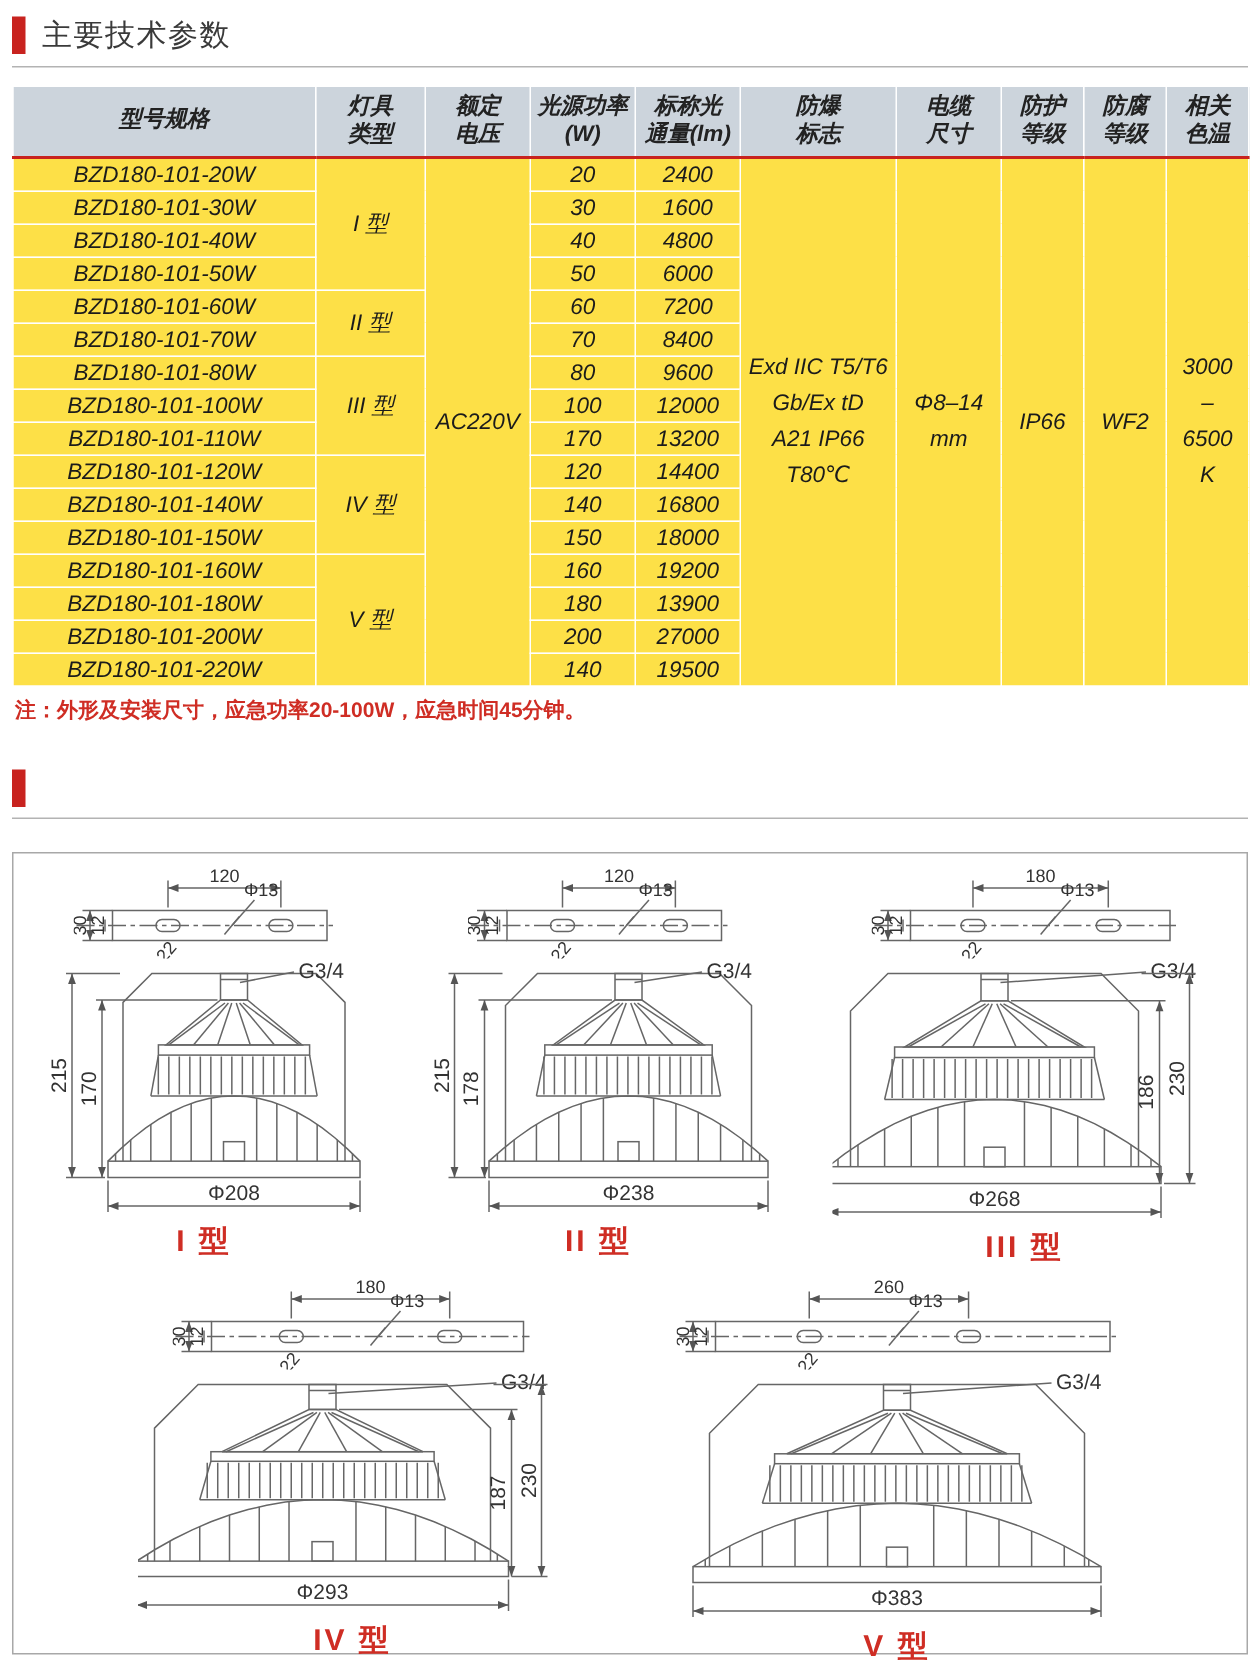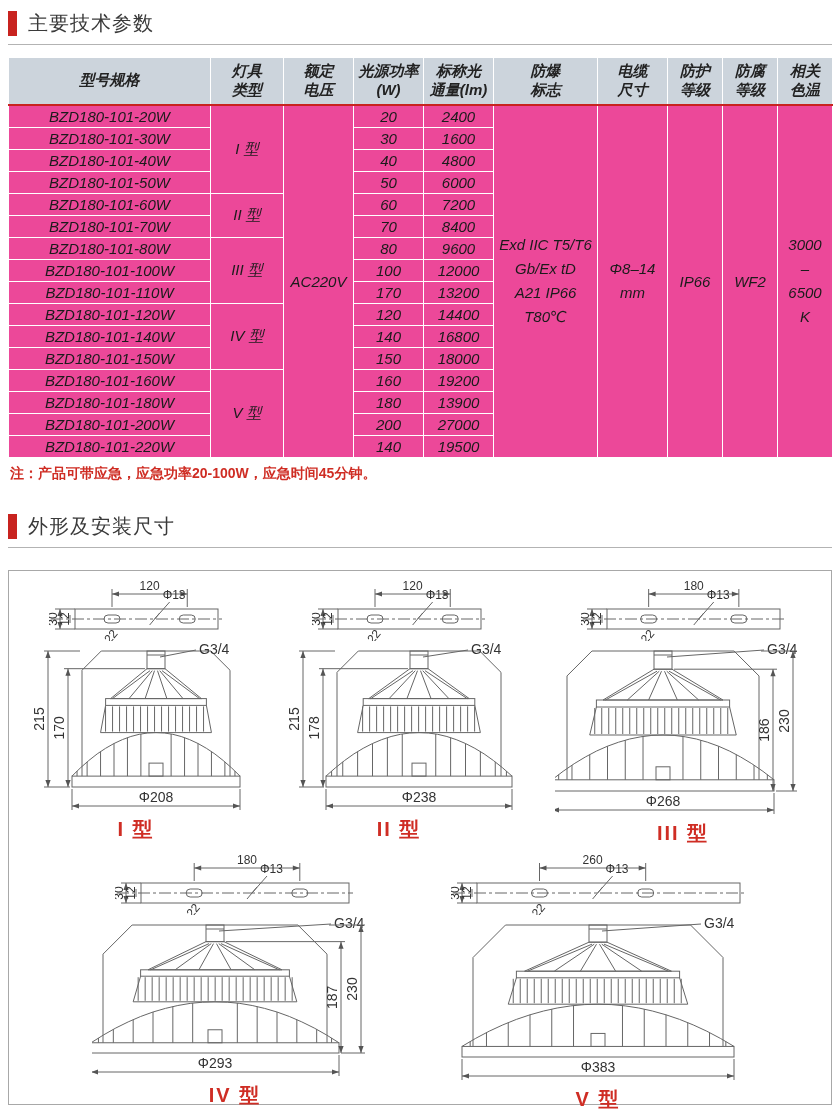--- a/index.html
+++ b/index.html
@@ -19,21 +19,21 @@
   table.spec{
     border-collapse:collapse;table-layout:fixed;
     width:824px;margin:12px 8px 0 8px;font-style:italic;
   }
   table.spec th{
     background:#ccd4dc;border:1px solid #fff;border-bottom:2px solid #c8231f;
     font-size:15px;font-weight:bold;color:#222;
     padding:4px 1px;white-space:pre-line;line-height:1.25;
   }
   table.spec td{
-    background:#ec4899;border:1px solid #fff;
+    background:#fde047;border:1px solid #fff;
     font-size:15px;text-align:center;height:21px;padding:0 1px;
     color:#1b1b1b;
   }
   table.spec td.pre{white-space:pre-line;line-height:1.6;}
   .note{
     margin:7px 8px 0 10px;font-size:14px;font-weight:bold;color:#cf2d24;
   }
   .title2{margin-top:30px;}
   .draw-box{
     margin:22px 8px 0 8px;height:535px;
@@ -191,25 +191,24 @@
         <td>27000</td>
       </tr>
       <tr>
         <td>BZD180-101-220W</td>
         <td>140</td>
         <td>19500</td>
       </tr>
     </tbody>
 </table>
 
-<div class="note">注：产品可带应急，应急功率20-100W，应急时间45分钟。</div>
+<div class="note">注：外形及安装尺寸，应急功率20-100W，应急时间45分钟。</div>
 
 <div class="section-title title2">
   <div class="accent-bar"></div>
-  <div class="t">外形及安装尺寸</div>
 </div>
 
 <div class="draw-box">
   <div class="dg-row" id="dg-row-0">
       <div class="dg">
         <svg width="175" height="64">
           <rect x="26" y="32" width="143" height="20" class="ln"></rect>
           <line x1="2" y1="42" x2="173" y2="42" class="ln" stroke-dasharray="12 3 3 3"></line>
           <rect x="55" y="38" width="16" height="8" rx="4" class="ln"></rect>
           <rect x="130.25" y="38" width="16" height="8" rx="4" class="ln"></rect>

